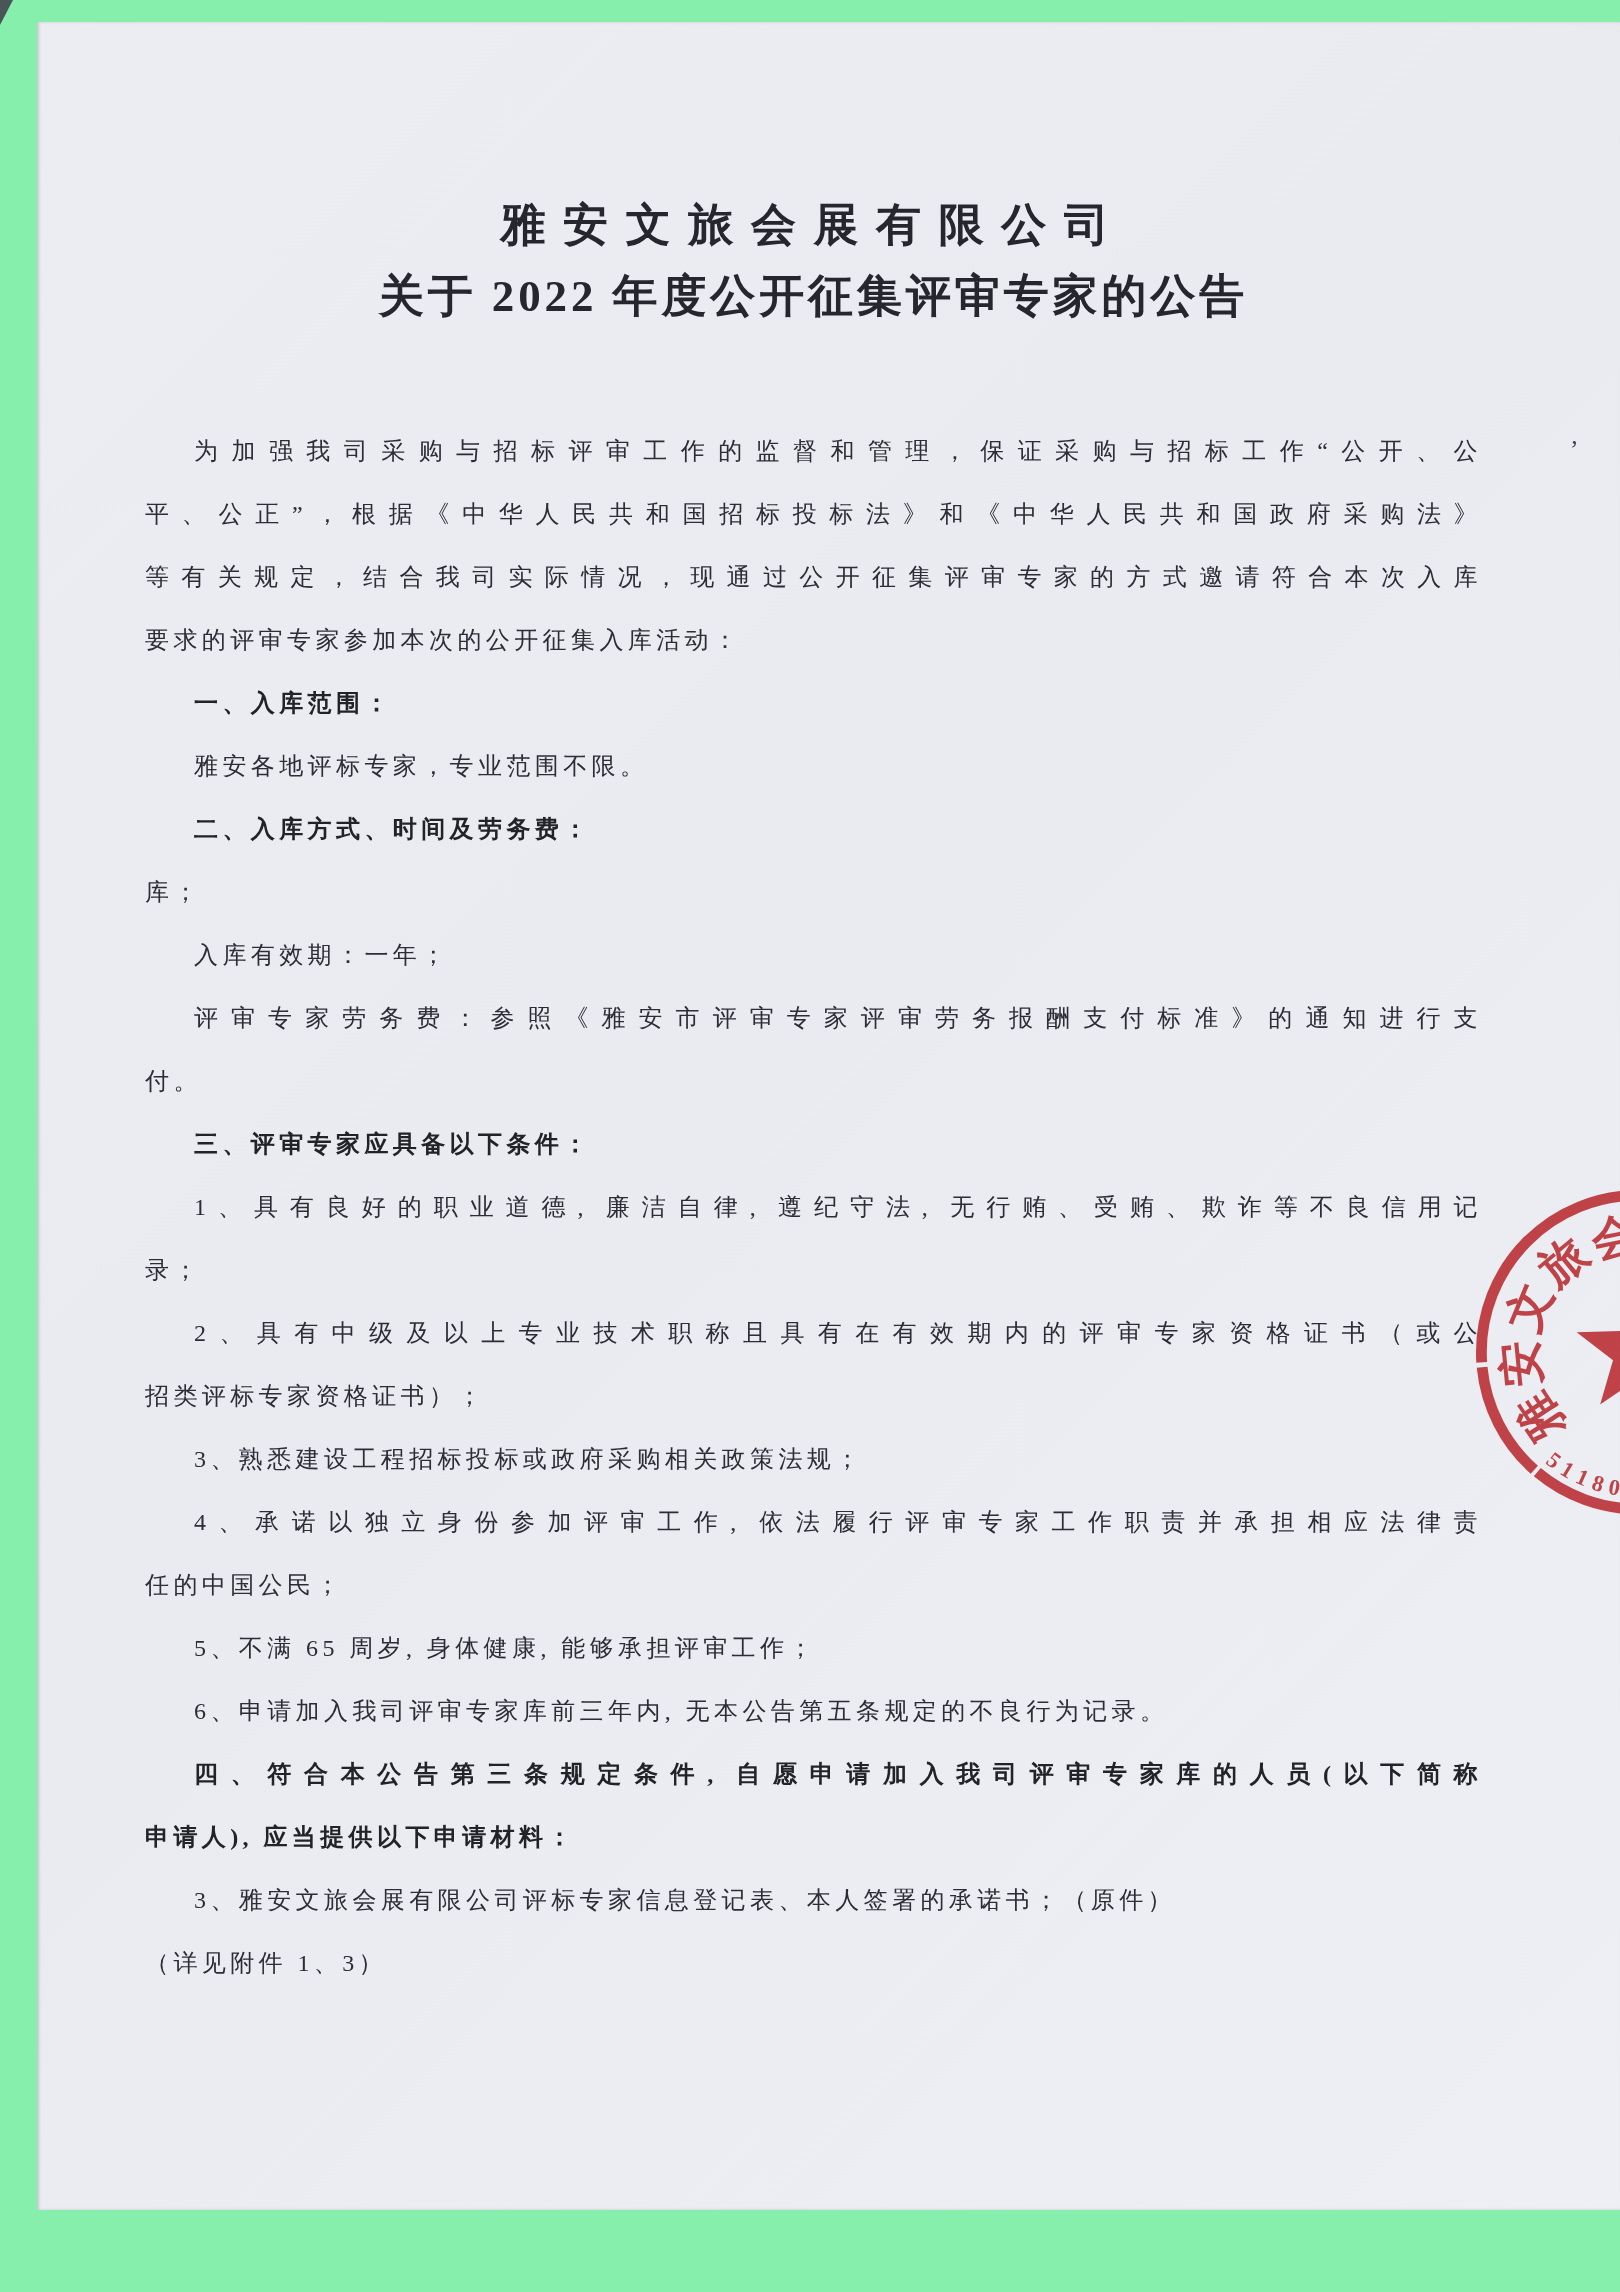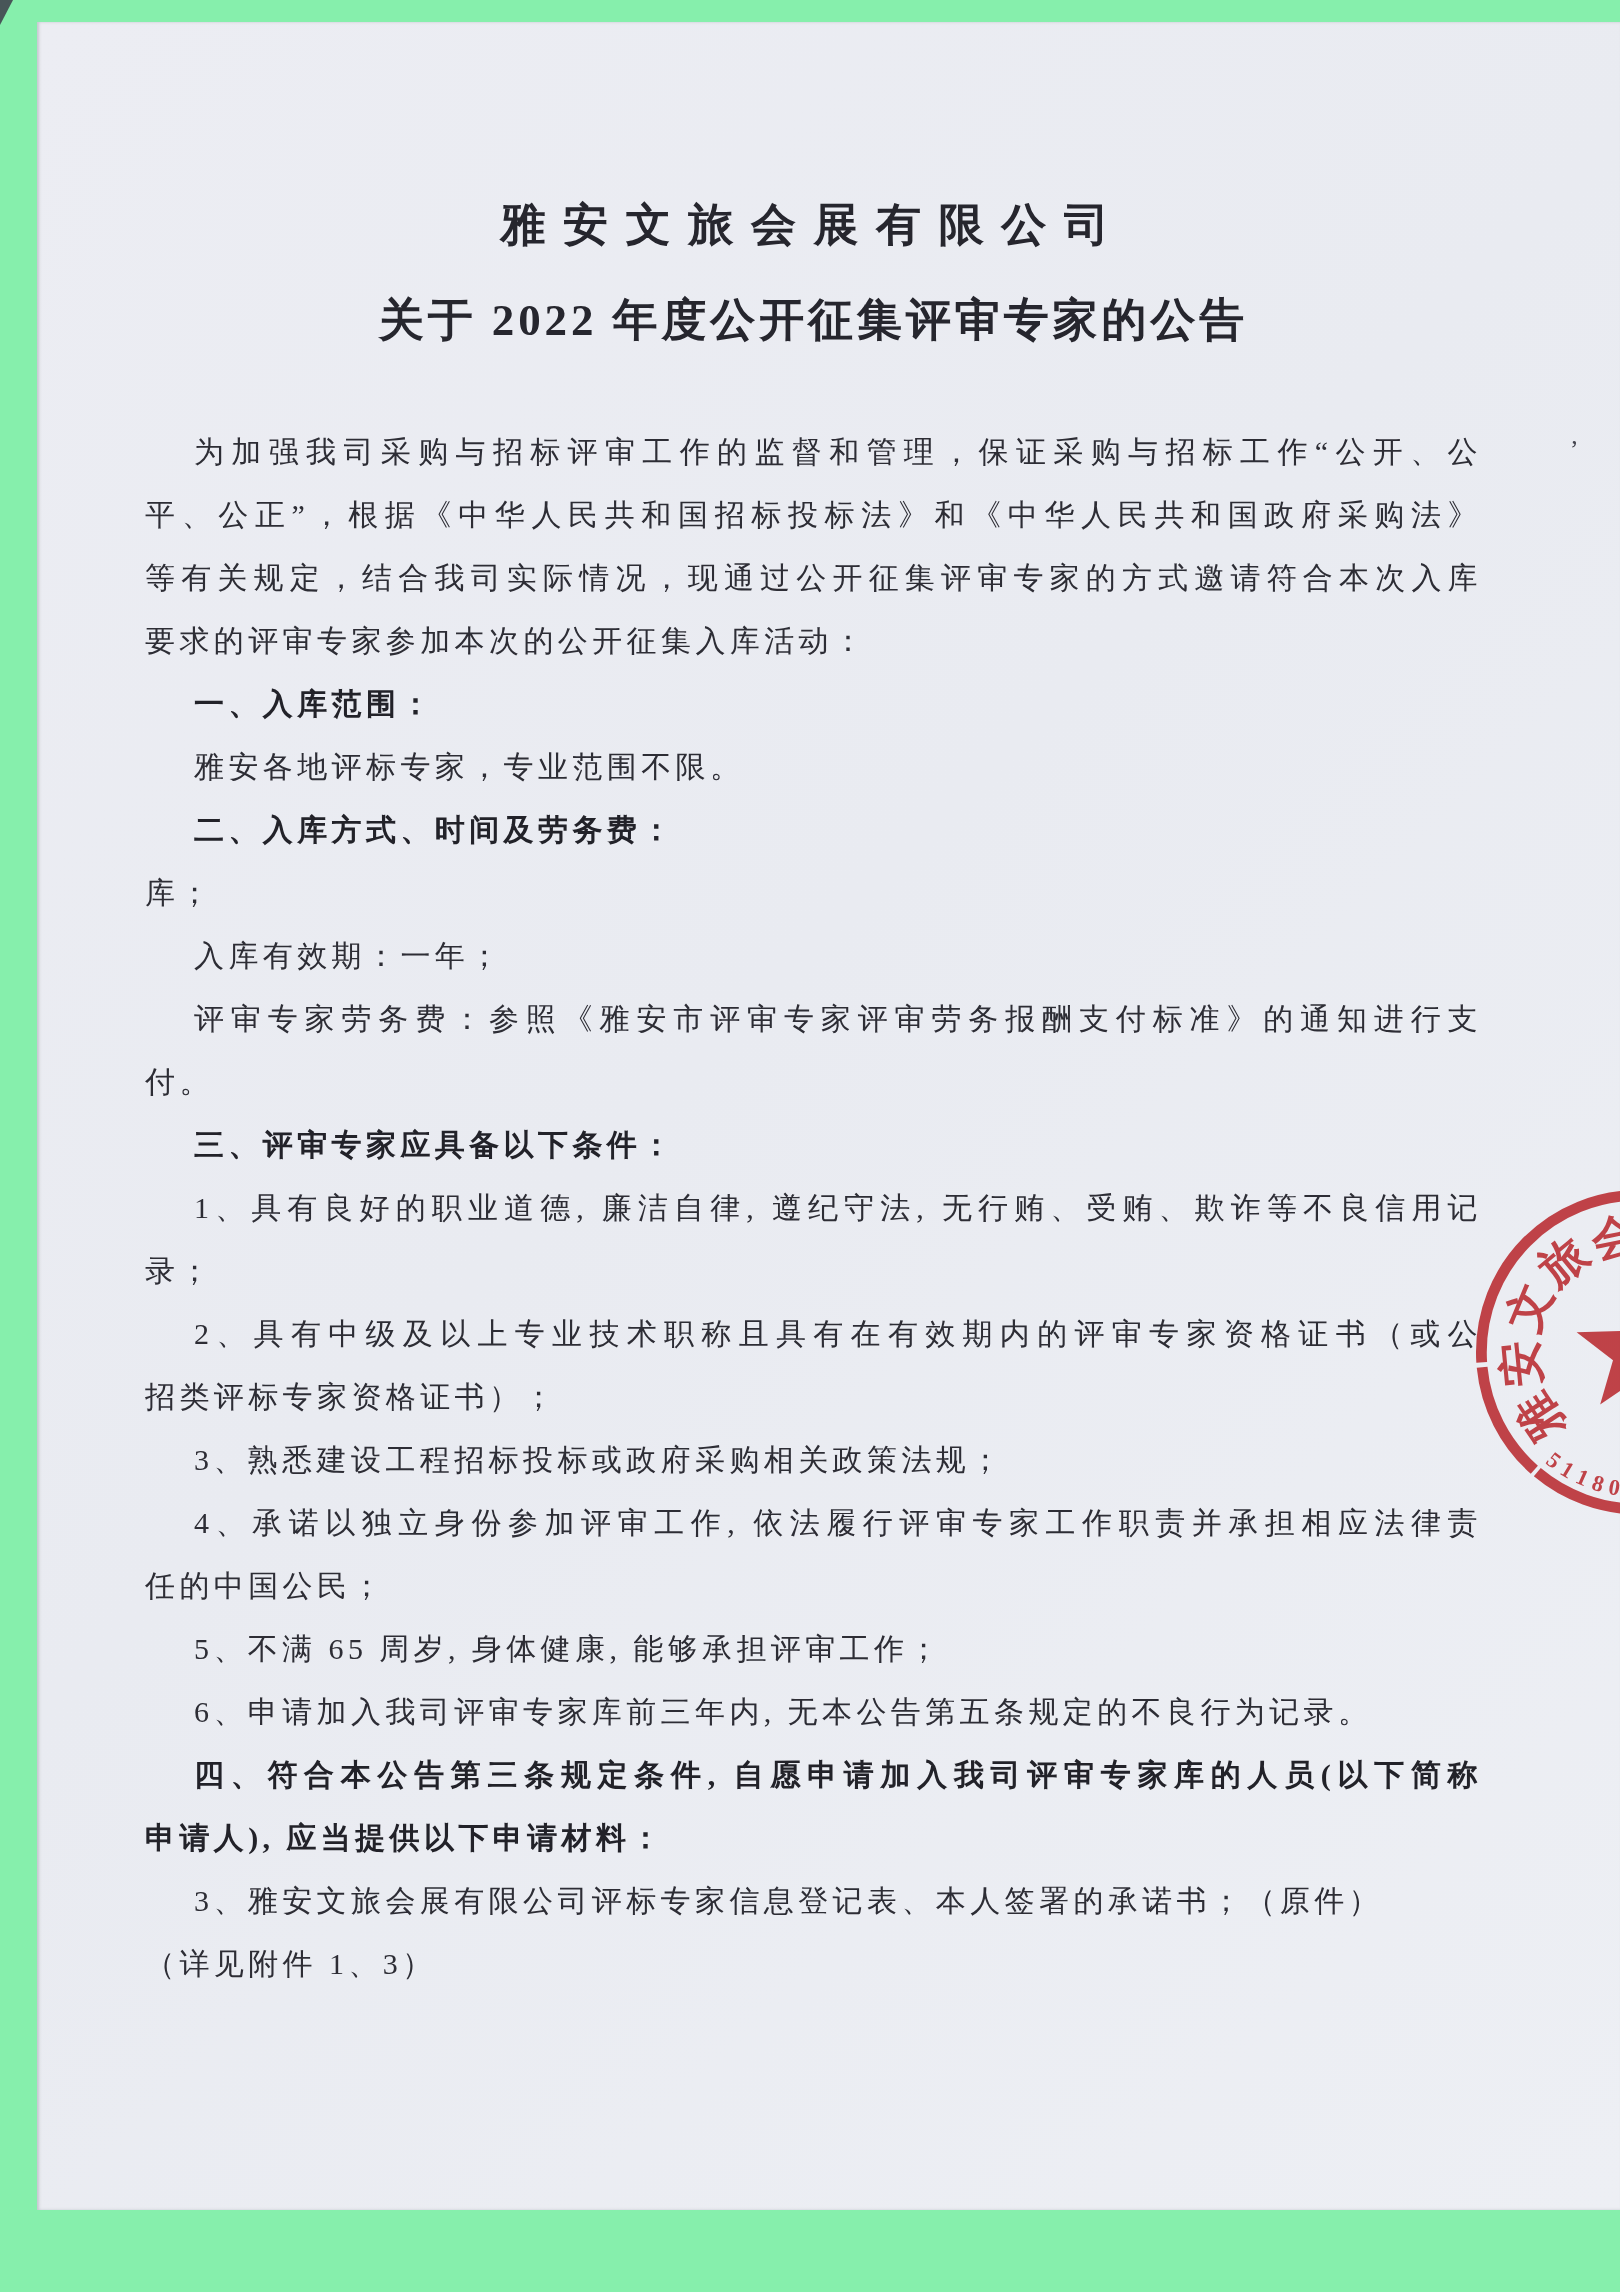--- a/index.html
+++ b/index.html
@@ -44,38 +44,38 @@
     text-align: center;
     font-size: 45px;
     line-height: 63px;
     font-weight: 700;
     letter-spacing: 17.6px;
     color: #26262e;
     white-space: nowrap;
   }
   .doc-subtitle {
     position: absolute;
-    top: 288px;
+    top: 264px;
     left: 145px;
     width: 1337px;
     margin: 0;
     text-align: center;
     font-size: 45px;
     line-height: 65px;
     font-weight: 700;
     letter-spacing: 3.9px;
     color: #26262e;
     white-space: nowrap;
   }
   .body-lines {
     position: absolute;
     top: 420px;
     left: 145px;
     width: 1337px;
-    font-size: 30px;
+    font-size: 24px;
     line-height: 63px;
     letter-spacing: 4.4px;
     color: #2d2d35;
   }
   .body-lines .line {
     width: 1337px;
     white-space: nowrap;
   }
   .body-lines .line.justify {
     white-space: normal;

